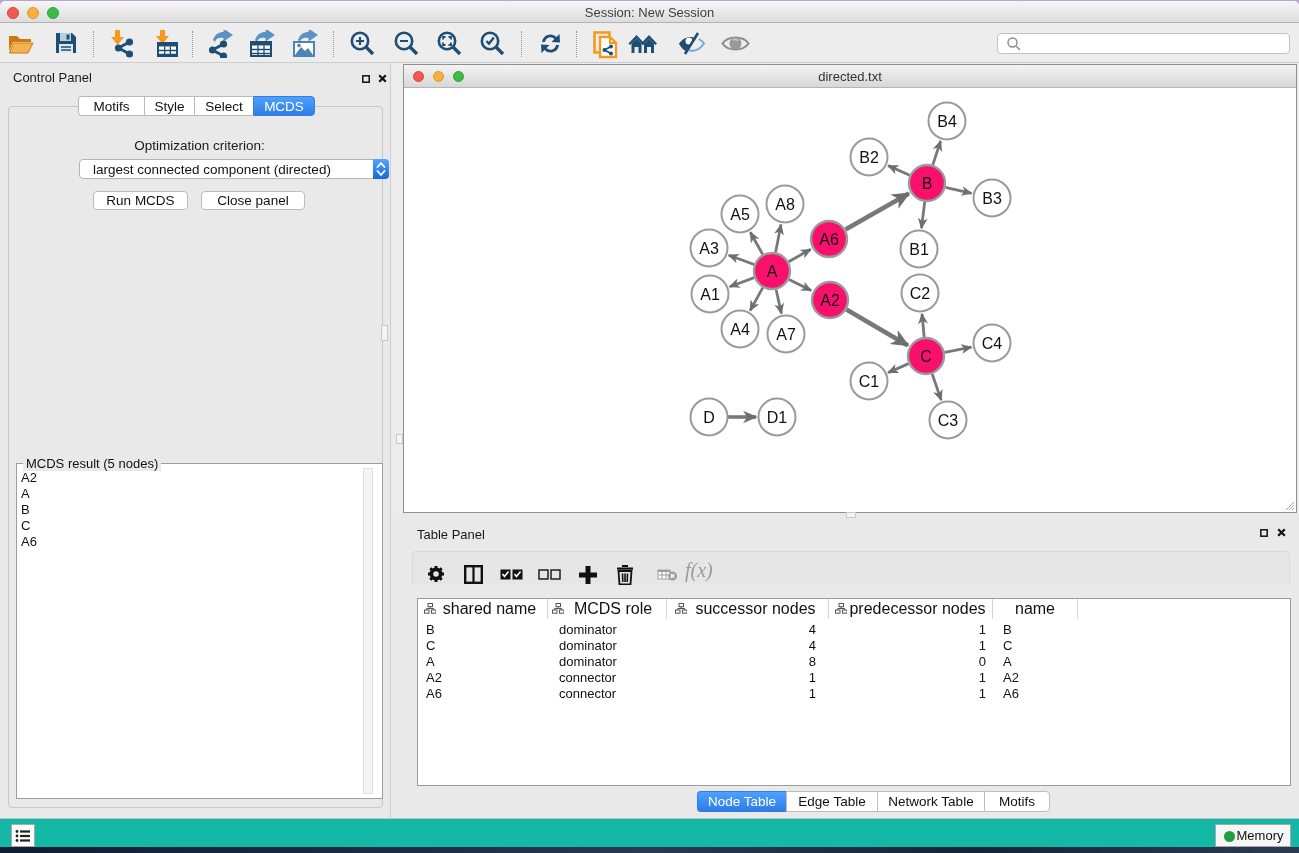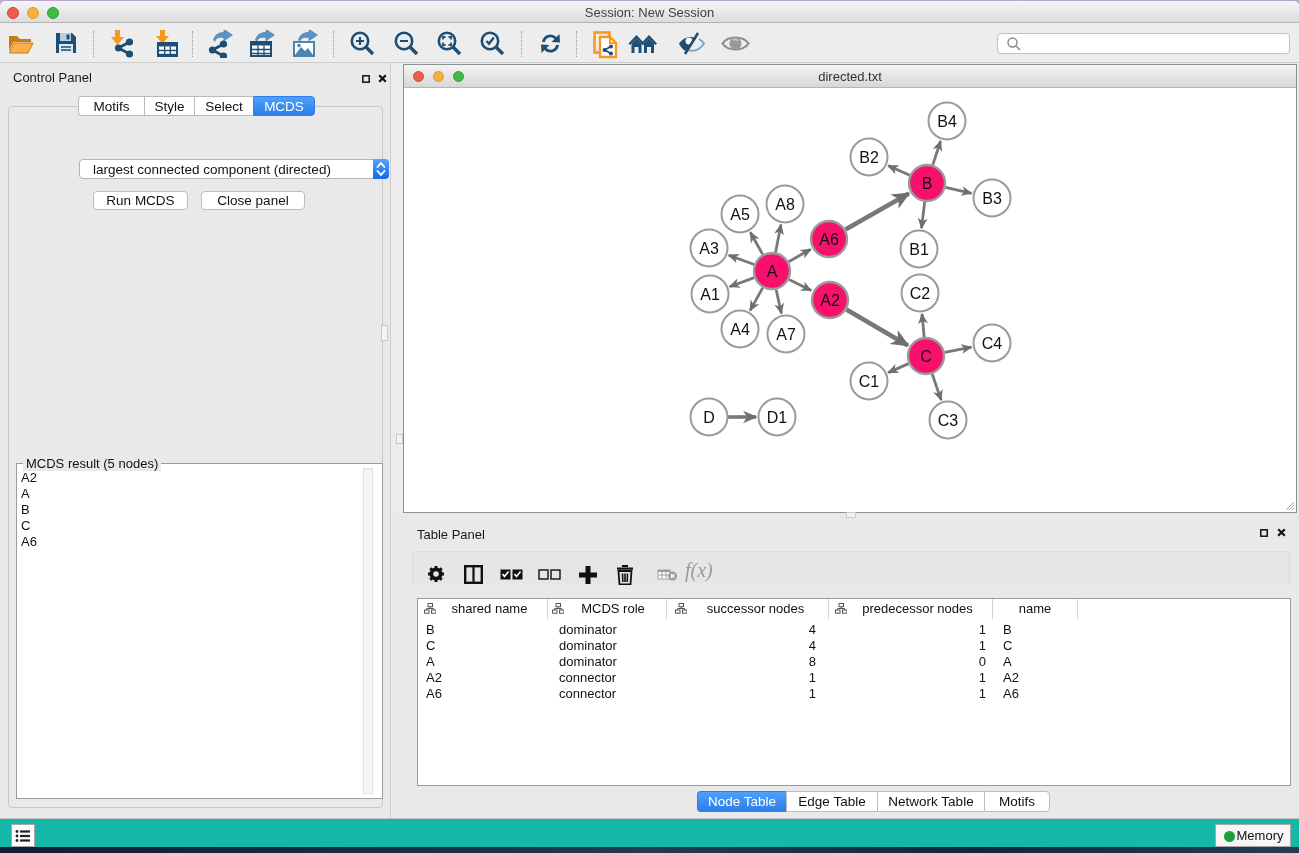--- a/index.html
+++ b/index.html
@@ -69,21 +69,21 @@
 #tpanel { position:absolute; left:392px; top:512px; width:907px; height:305px;
   background:#e9e9e9; }
 #tpanel .phead { position:absolute; left:25px; top:14px; font-size:13px; color:#1a1a1a; }
 #ttoolbar { position:absolute; left:20px; top:38px; right:9px; height:34px;
   background:#e6e6e6; border:1px solid #dadada; border-radius:4px 4px 0 0; border-bottom:none;}
 #ttable { position:absolute; left:25px; top:85px; width:874px; height:188px;
   background:#fff; border:1px solid #9b9b9b; font-size:13px; }
 #thead { position:absolute; left:0; top:0; height:20px; background:#fbfbfb;
   border-bottom:1px solid #c9c9c9; }
 .hcell { position:absolute; top:0; height:20px; border-right:1px solid #d4d4d4;
-  text-align:center; line-height:19px; font-size:13px; color:#111; }
+  text-align:center; line-height:19px; font-size:16px; color:#111; }
 .trow { position:absolute; font-size:13px; color:#111; }
 
 #btabs { position:absolute; left:281px; top:278px; height:21px; display:flex;padding-left:24px; }
 .btab { height:21px; line-height:20px; background:#fff; border:1px solid #bdbdbd;
   border-right:none; font-size:13.5px; text-align:center; color:#111; }
 .btab:first-child { border-radius:4px 0 0 4px; }
 .btab:last-child { border-radius:0 4px 4px 0; border-right:1px solid #bdbdbd; }
 .btab.sel { background:linear-gradient(#4da1fd,#2e7de8); color:#fff; border-color:#2e7de8; }
 
 #statusbar { position:absolute; left:0; top:817px; width:1299px; height:30px;
@@ -232,20 +232,21 @@
     <svg class="winbtn" style="left:378px;top:11px" width="9" height="9">
         <path d="M1.2,1.2 L7.8,7.8 M7.8,1.2 L1.2,7.8" stroke="#111" stroke-width="2.2"></path>
       </svg>
     <div id="cpinner"></div>
     <div id="tabs">
       <div class="tab" style="width:66px">Motifs</div>
       <div class="tab" style="width:50px">Style</div>
       <div class="tab" style="width:59px">Select</div>
       <div class="tab sel" style="width:62px">MCDS</div>
     </div>
+    <div id="optlabel">Optimization criterion:</div>
     <div id="dropdown">
       <div class="dtext">largest connected component (directed)</div>
       <div class="stepper"><svg width="16" height="20" viewBox="0 0 16 20">
             <path d="M4.5,8 L8,4 L11.5,8" fill="none" stroke="#fff" stroke-width="1.8" stroke-linecap="round" stroke-linejoin="round"></path>
             <path d="M4.5,12 L8,16 L11.5,12" fill="none" stroke="#fff" stroke-width="1.8" stroke-linecap="round" stroke-linejoin="round"></path>
           </svg></div>
     </div>
     <div class="cbtn" style="left:93px;width:95px;">Run MCDS</div>
     <div class="cbtn" style="left:201px;width:104px;">Close panel</div>
     <div id="mcdsbox">

